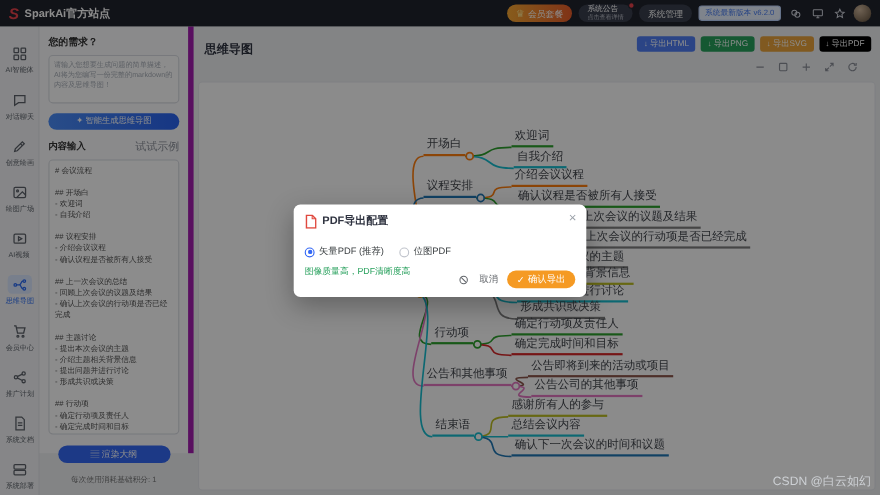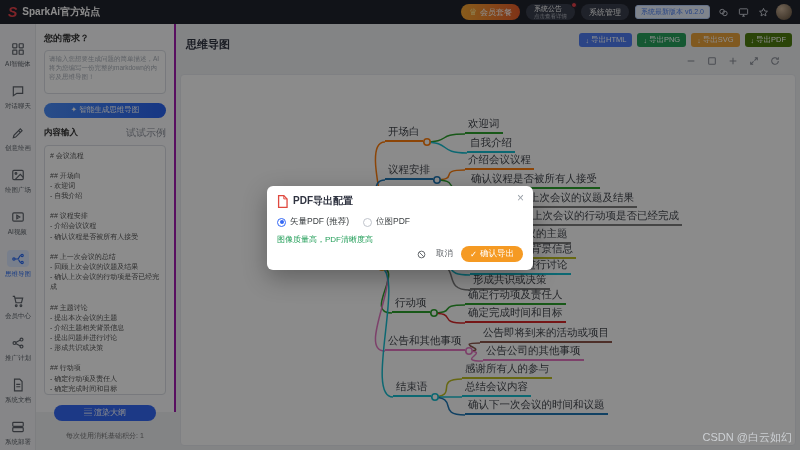--- a/index.html
+++ b/index.html
@@ -36,21 +36,21 @@
              padding-top:16px; gap:13px; z-index:10; }
   .side-item { display:flex; flex-direction:column; align-items:center; gap:2px; color:#5d626b; cursor:pointer; }
   .side-item .ic { width:22px; height:17px; border-radius:4px; display:flex; align-items:center; justify-content:center; }
   .side-item svg { width:14px; height:14px; }
   .side-item .lb { font-size:7px; transform:scale(.92); white-space:nowrap; }
   .side-item.active { color:#2b6bf3; }
   .side-item.active .ic { background:#dbe7ff; }
 
   
   .panel { position:absolute; left:36px; top:24px; width:140px; height:388px; background:#fbfbfd;
-           border-right:2px solid #a21caf; padding:8px; z-index:10; }
+           border-right:5px solid #a21caf; padding:8px; z-index:10; }
   .req-title { font-size:9px; font-weight:bold; color:#333; }
   .req-textarea { margin-top:5px; width:100%; height:44px; border:1px solid #dadde3; border-radius:4px;
                   background:#fff; font-size:6.5px; color:#555; padding:4px; resize:none;
                   font-family:"Liberation Sans","DejaVu Sans",sans-serif; }
   .req-textarea::placeholder { color:#aab0b9; }
   .btn-gen { width:100%; height:15px; border:none; border-radius:8px;
              background:linear-gradient(90deg,#4a8cf7,#2a63f0); color:#fff; font-size:7.5px; cursor:pointer; }
   .content-row { margin-top:8px; display:flex; justify-content:space-between; align-items:center; }
   .content-label { font-size:8.5px; font-weight:bold; color:#333; }
   .example-link { font-size:10px; color:#8a8f99; cursor:pointer; }
@@ -82,21 +82,21 @@
   .mm-root { border:1.5px solid #f5a623; background:#fff7e0; border-radius:4px; padding:2px 7px;
              color:#5a4a20; border-bottom-width:1.5px; }
 
   
   .overlay { position:absolute; left:0; top:0; width:800px; height:450px; background:rgba(0,0,0,.45); z-index:40; }
   .modal { position:absolute; left:267px; top:186px; width:266px; height:84px; background:#fff;
            border-radius:6px; box-shadow:0 8px 24px rgba(0,0,0,.3); z-index:50; padding:8px 10px; }
   .modal-head { display:flex; align-items:center; gap:5px; }
   .modal-title { font-size:10px; font-weight:bold; color:#2f3340; }
   .modal-close { position:absolute; right:9px; top:5px; font-size:12px; color:#9aa0a8; cursor:pointer; }
-  .radio-row { margin-top:8px; display:flex; align-items:center; gap:14px; }
+  .radio-row { margin-top:15px; display:flex; align-items:center; gap:14px; }
   .radio-opt { display:flex; align-items:center; gap:4px; font-size:8.5px; color:#3c4043; cursor:pointer; }
   .radio { width:9px; height:9px; border-radius:50%; border:1.5px solid #c0c4cc; position:relative; }
   .radio.sel { border-color:#3468f5; }
   .radio.sel::after { content:""; position:absolute; left:1.5px; top:1.5px; width:4px; height:4px;
                       border-radius:50%; background:#3468f5; }
   .modal-note { margin-top:6px; font-size:8px; color:#27a05c; }
   .modal-foot { position:absolute; right:10px; bottom:8px; display:flex; align-items:center; gap:8px; }
   .btn-cancel { display:flex; align-items:center; gap:10px; font-size:8.5px; color:#5f6368;
                 background:none; border:none; cursor:pointer; }
   .btn-cancel svg { width:9px; height:9px; }
@@ -298,21 +298,21 @@
         <span>导出HTML</span>
       </button>
       <button class="export-btn" style="background: rgb(39, 160, 92);">
         <span class="dl">↓</span>
         <span>导出PNG</span>
       </button>
       <button class="export-btn" style="background: rgb(233, 162, 59);">
         <span class="dl">↓</span>
         <span>导出SVG</span>
       </button>
-      <button class="export-btn" style="background: #4d7c0f;">
+      <button class="export-btn" style="background: #000000;">
         <span class="dl">↓</span>
         <span>导出PDF</span>
       </button>
     </div>
   <div class="zoom-bar">
     <span>
       <svg viewBox="0 0 24 24" fill="none" stroke="currentColor" stroke-width="2.5">
           <path d="M4 12h16"></path>
         </svg>
       </span>

